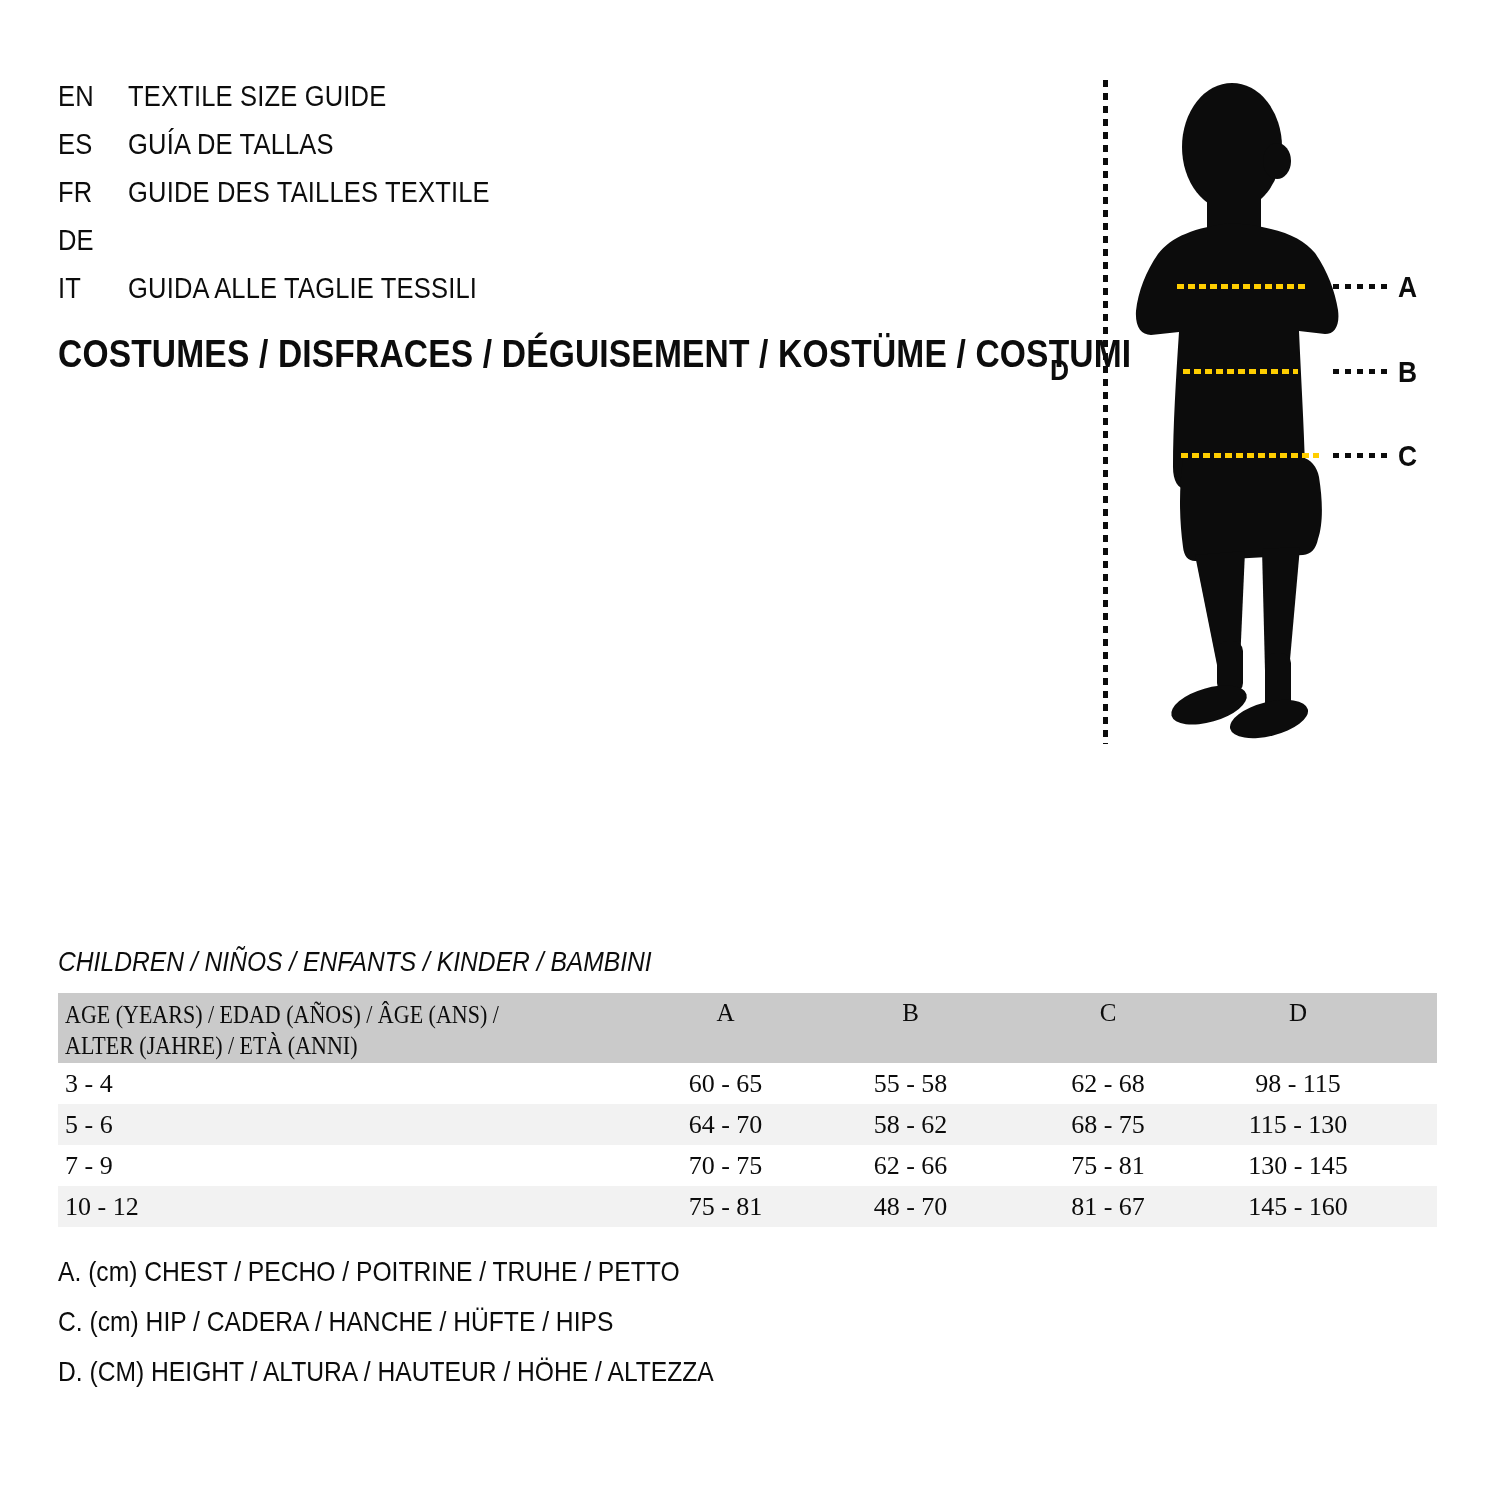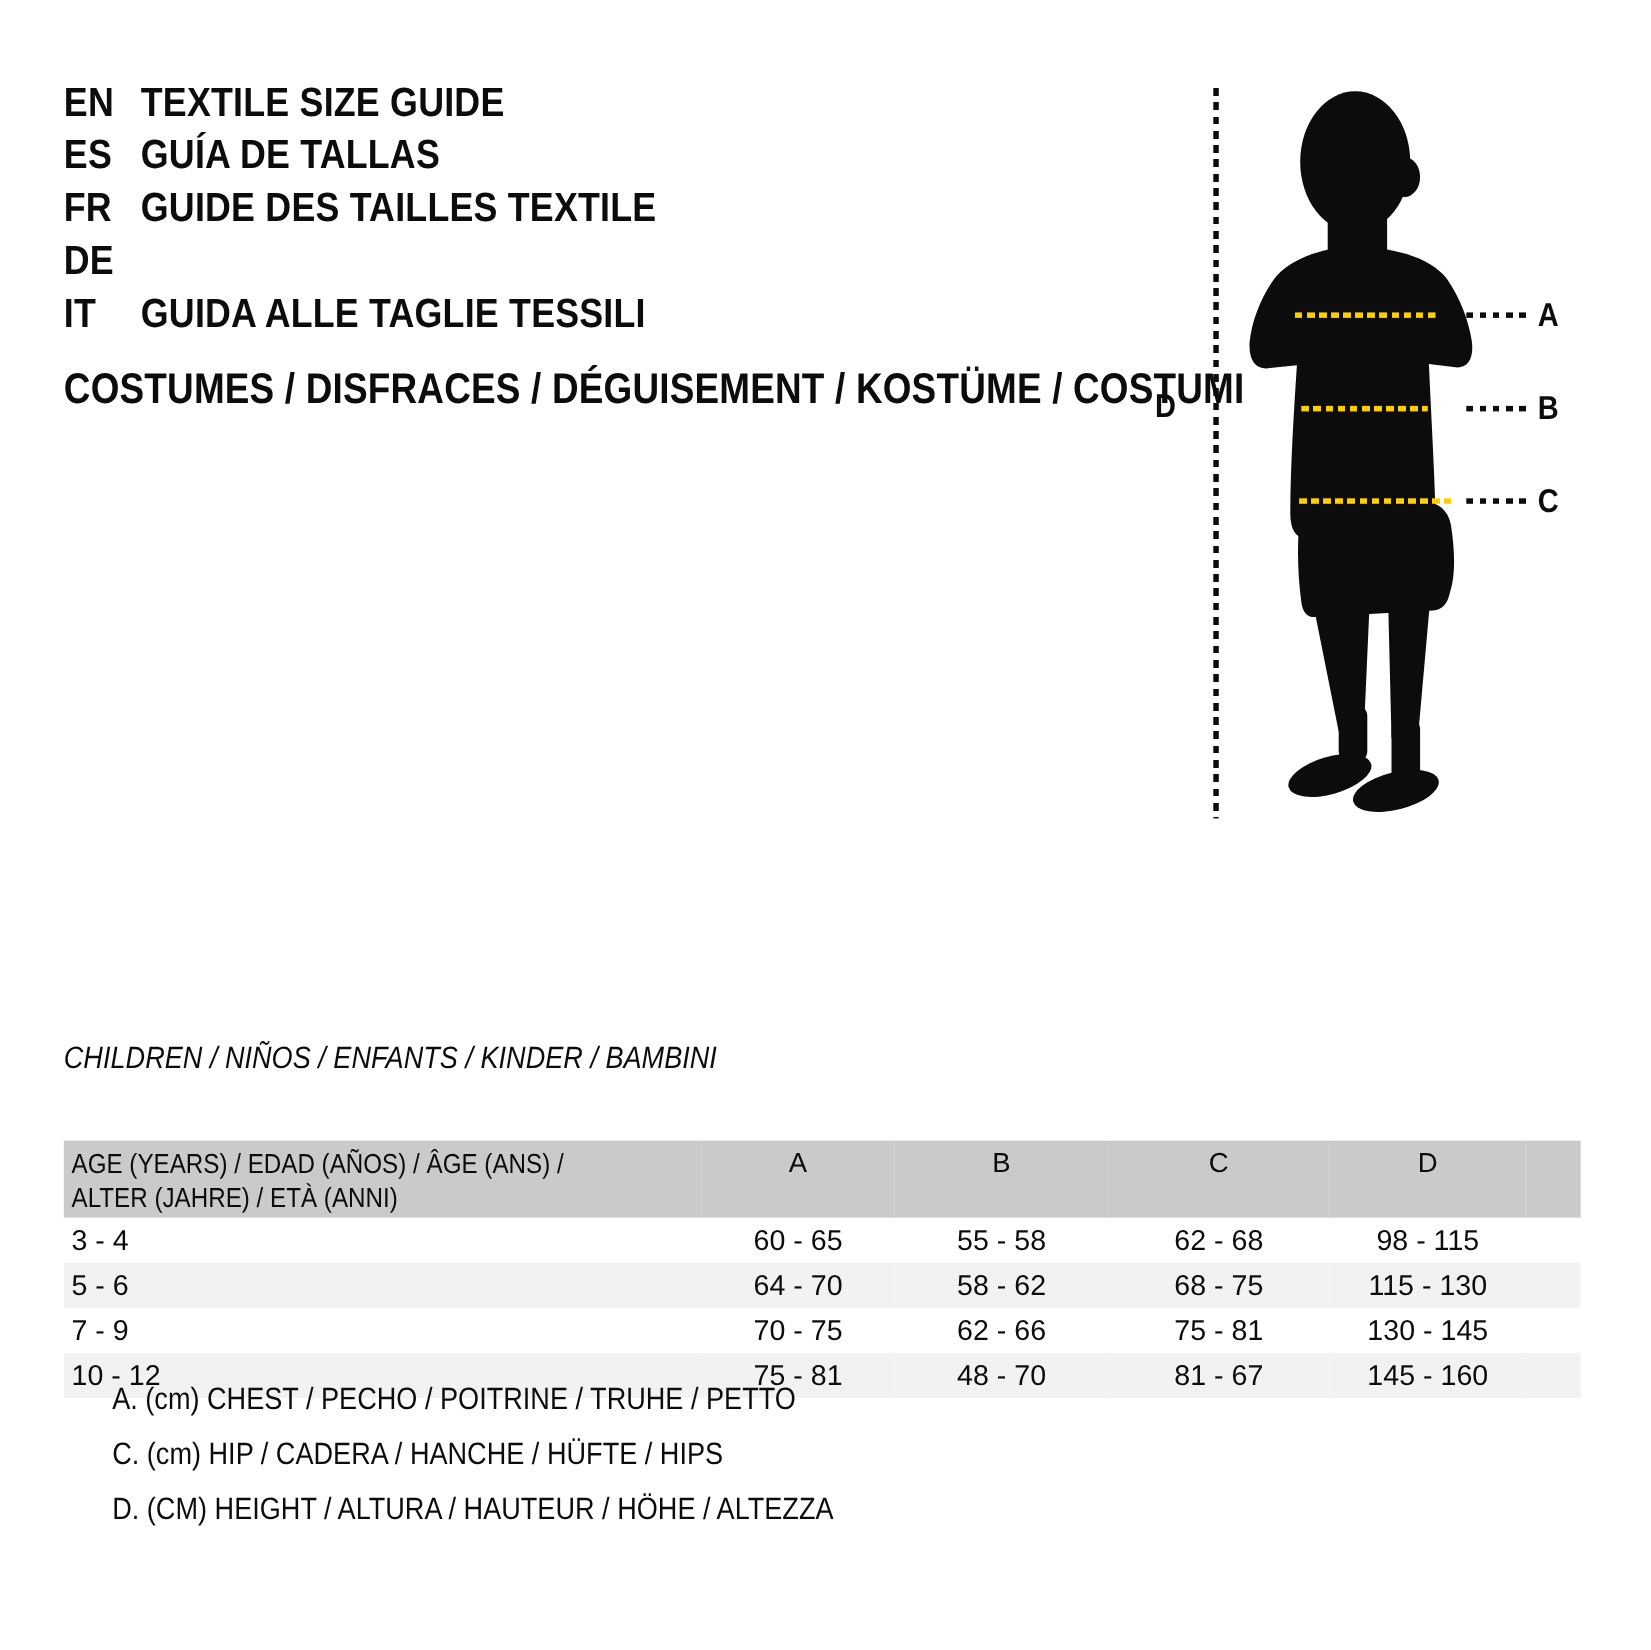--- a/index.html
+++ b/index.html
@@ -14,49 +14,49 @@
     font-family:"Liberation Sans","DejaVu Sans",sans-serif;
     color:var(--ink);
     width:1501px;height:1500px;position:relative;overflow:hidden;
   }
   .page{position:absolute;inset:0;width:1501px;height:1500px;background:#fff;}
   .cond{display:inline-block;transform:scaleX(0.88);transform-origin:0 50%;white-space:nowrap;}
   .cond-strong{display:inline-block;transform:scaleX(0.86);transform-origin:0 50%;white-space:nowrap;}
 
   
   .lang-block{position:absolute;left:58px;top:72px;}
-  .lang-row{display:flex;height:48px;font-size:37px;font-weight:700;letter-spacing:.2px;}
+  .lang-row{display:flex;height:48px;align-items:center;font-size:29px;font-weight:400;letter-spacing:.2px;}
   .lang-code{width:70px;}
   
   .category-title{position:absolute;left:58px;top:332px;font-size:39px;font-weight:800;letter-spacing:.2px;}
 
   
   .v-dots{position:absolute;left:1103px;top:80px;width:5px;height:664px;
     background:repeating-linear-gradient(180deg,var(--ink) 0 7px,transparent 7px 13px);}
   .h-dots{position:absolute;height:5px;
     background:repeating-linear-gradient(90deg,var(--ink) 0 6px,transparent 6px 12px);}
   .h-dash-yellow{position:absolute;height:5px;
     background:repeating-linear-gradient(90deg,var(--accent) 0 7px,transparent 7px 11px);}
   .marker{position:absolute;font-size:30px;font-weight:700;line-height:40px;}
   .sil{position:absolute;left:1133px;top:77px;color:var(--ink);}
   .sil *{fill:currentColor;}
 
   
   .section-title{position:absolute;left:58px;top:946px;font-size:28px;font-weight:500;font-style:italic;}
-  .size-table{position:absolute;left:58px;top:1037px;width:1379px;border-collapse:collapse;table-layout:fixed;}
+  .size-table{position:absolute;left:58px;top:993px;width:1379px;border-collapse:collapse;table-layout:fixed;font-family:Liberation Serif, serif;}
   .size-table th,.size-table td{font-weight:normal;text-align:center;vertical-align:middle;}
   .size-table thead th{background:var(--header-bg);height:70px;vertical-align:top;padding-top:6px;font-size:25px;}
   .size-table thead th.age-th{text-align:left;padding-left:7px;line-height:31px;}
   .size-table tbody td{height:41px;font-size:26px;}
   .size-table tbody td.age-td{text-align:left;padding-left:7px;}
   .size-table tbody tr.alt{background:var(--alt-row);}
 
   
   .legend{position:absolute;left:58px;top:1247px;}
-  .legend-line{height:50px;display:flex;align-items:center;font-size:28px;margin-left:44px;}
+  .legend-line{height:50px;display:flex;align-items:center;font-size:28px;}
 </style>
 </head>
 <body>
 
 <div class="page">
 
   <div class="lang-block">
     <div class="lang-row">
       <span class="lang-code"><span class="cond">EN</span></span>
       <span><span class="cond">TEXTILE SIZE GUIDE</span></span>

